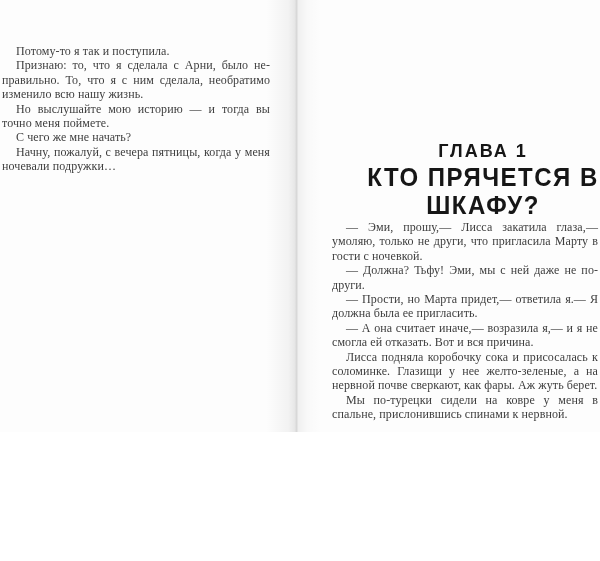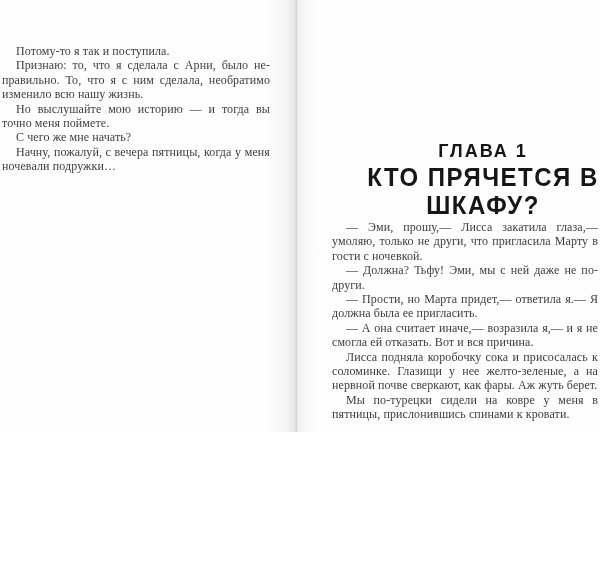--- a/index.html
+++ b/index.html
@@ -106,18 +106,18 @@
     <div class="chapter-label">Глава 1</div>
     <div class="chapter-title">Кто прячется в шкафу?</div>
   </div>
 
   <div class="page-text right-text">
       <p>— Эми, прошу,— Лисса закатила глаза,— умоляю, только не други, что пригласила Мар­ту в гости с ночевкой.</p>
       <p>— Должна? Тьфу! Эми, мы с ней даже не по­други.</p>
       <p>— Прости, но Марта придет,— ответила я.— Я должна была ее пригласить.</p>
       <p>— А она считает иначе,— возразила я,— и я не смогла ей отказать. Вот и вся причина.</p>
       <p>Лисса подняла коробочку сока и присосалась к соломинке. Глазищи у нее желто-зеленые, а на нервной почве сверкают, как фары. Аж жуть берет.</p>
-      <p>Мы по-турецки сидели на ковре у меня в пятницы, прислонившись спинами к кровати.</p>
+      <p>Мы по-турецки сидели на ковре у меня в спальне, прислонившись спинами к нервной.</p>
     </div>
 
   <div class="page-number">7</div>
 
 </div>
 
 </body></html>

